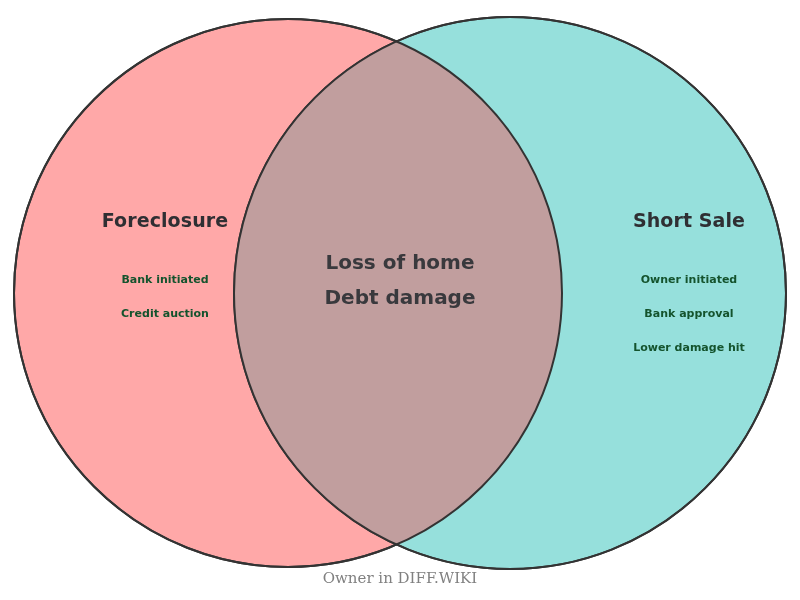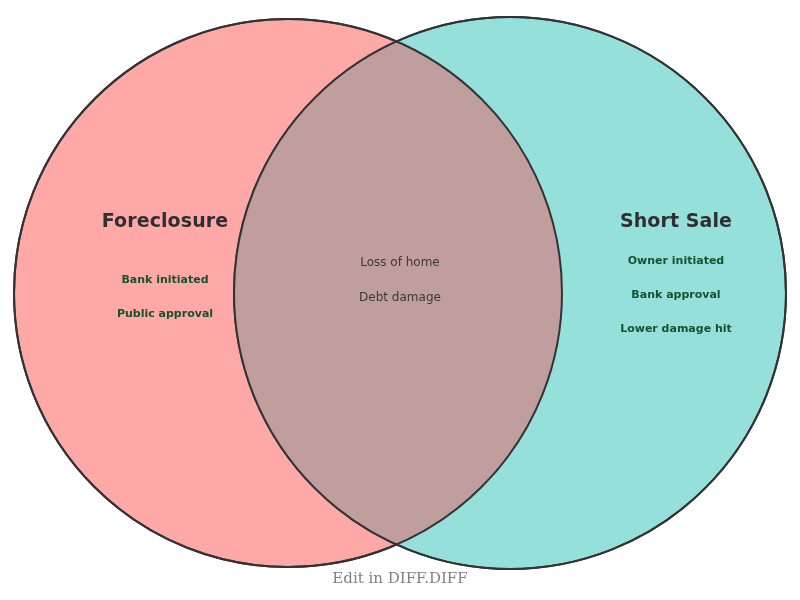--- a/index.html
+++ b/index.html
@@ -62,36 +62,36 @@
     left: 14px;
     top: 209px;
     width: 220px;
     margin-left: 41px;
   }
   #left-group .item-list {
     margin-top: 32px;
   }
   
   #right-group {
-    left: 566px;
+    left: 579px;
     top: 209px;
     width: 220px;
   }
   #right-group .item-list {
-    margin-top: 13px;
+    margin-top: 32px;
   }
   
   #center-group {
     left: 290px;
     top: 245px;
     width: 220px;
   }
   #center-group .item-line {
-    font-size: 12px;
-    font-weight: normal;
+    font-size: 20px;
+    font-weight: bold;
     color: #39393d;
     line-height: 35px;
   }
   #footer-note {
     position: absolute;
     left: 0;
     top: 569px;
     width: 800px;
     text-align: center;
     font-family: "DejaVu Serif", "Liberation Serif", serif;
@@ -123,36 +123,36 @@
     <circle cx="288" cy="293" r="274" fill="none" stroke="#333333" stroke-width="2"></circle>
     <circle cx="510" cy="293" r="276" fill="none" stroke="#333333" stroke-width="2"></circle>
   </svg>
 
   <div class="text-layer">
 
     <div class="group-block" id="left-group">
       <div class="group-title">Foreclosure</div>
       <ul class="item-list">
         <li class="item-line">Bank initiated</li>
-        <li class="item-line">Public approval</li>
+        <li class="item-line">Credit auction</li>
       </ul>
     </div>
 
     <div class="group-block" id="center-group">
       <ul class="item-list">
         <li class="item-line">Loss of home</li>
         <li class="item-line">Debt damage</li>
       </ul>
     </div>
 
     <div class="group-block" id="right-group">
       <div class="group-title">Short Sale</div>
       <ul class="item-list">
         <li class="item-line">Owner initiated</li>
         <li class="item-line">Bank approval</li>
         <li class="item-line">Lower damage hit</li>
       </ul>
     </div>
 
-    <div id="footer-note">Edit in DIFF.DIFF</div>
+    <div id="footer-note">Owner in DIFF.WIKI</div>
 
   </div>
 </div>
 
 </body></html>

